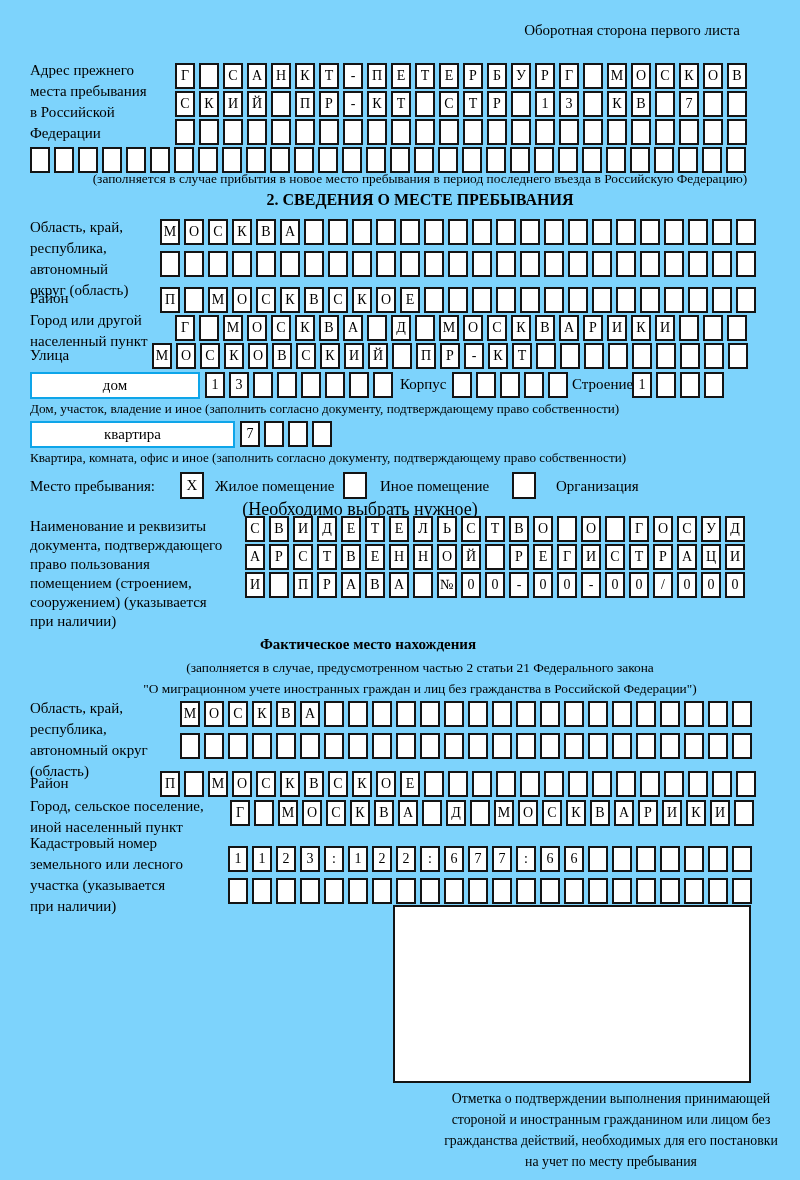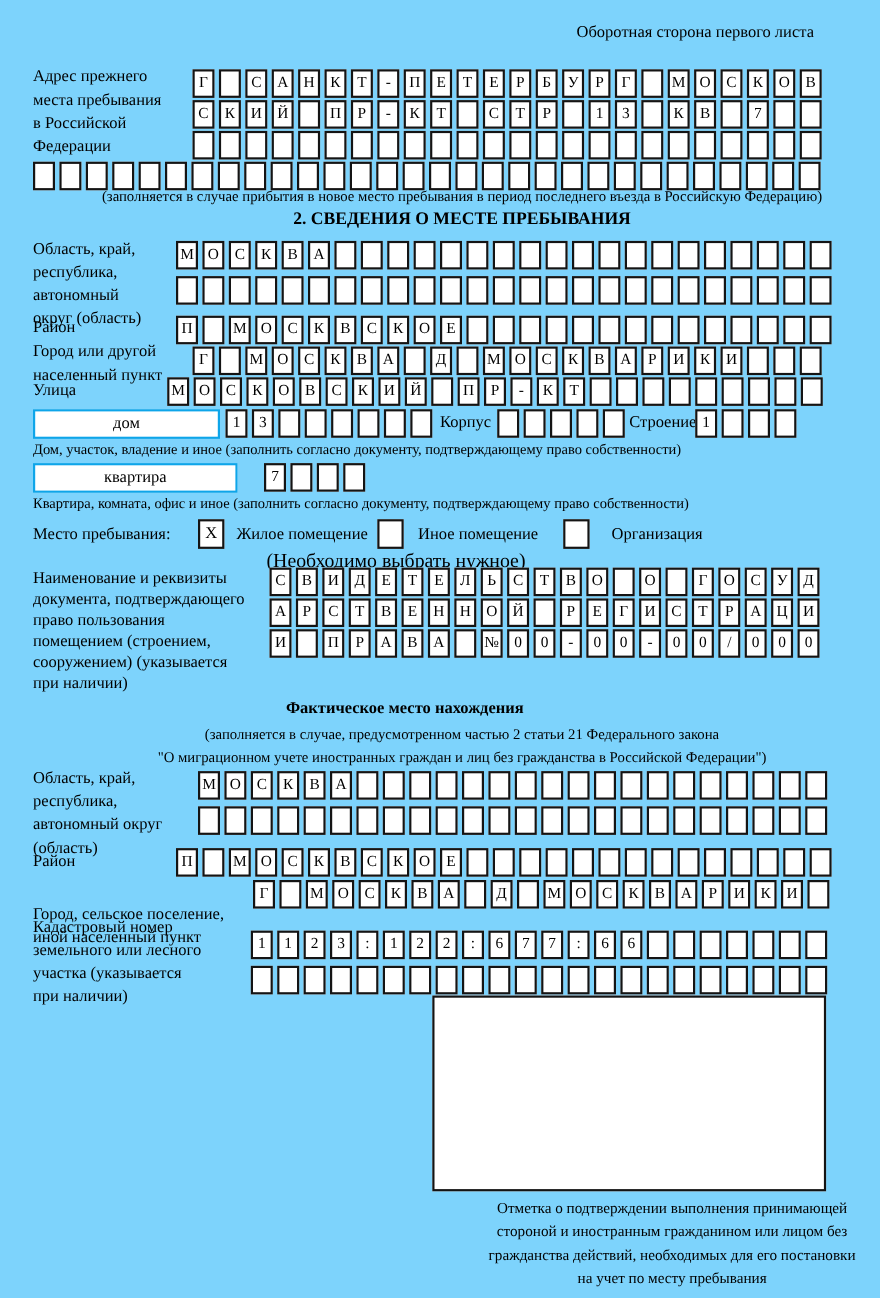--- a/index.html
+++ b/index.html
@@ -47,21 +47,21 @@
   .lbl-street{left:30px;top:345px;}
   .r-street{left:152px;top:343px;}
 
   .box-house{left:30px;top:372px;width:170px;}
   .r-house{left:205px;top:372px;}
   .lbl-korpus{left:400px;top:376px;font-size:15px;}
   .r-korpus{left:452px;top:372px;}
   .lbl-stroenie{left:572px;top:376px;font-size:15px;}
   .r-stroenie{left:632px;top:372px;}
   .cap1{left:30px;top:401px;}
-  .box-apt{left:30px;top:421px;width:186px;}
+  .box-apt{left:30px;top:421px;width:205px;}
   .r-apt{left:240px;top:421px;}
   .cap2{left:30px;top:450px;}
 
   .lbl-stay{left:30px;top:476px;}
   .cb1{left:180px;top:472px;}
   .lbl-opt1{left:215px;top:476px;}
   .cb2{left:343px;top:472px;}
   .lbl-opt2{left:380px;top:476px;}
   .cb3{left:512px;top:472px;}
   .lbl-opt3{left:556px;top:476px;}
@@ -74,21 +74,21 @@
 
   .hdr3{left:0;width:696px;top:636px;font-size:15px;}
   .note4a{left:0;width:800px;top:660px;font-size:13.4px;}
   .note4b{left:0;width:800px;top:681px;font-size:13.4px;}
 
   .lbl-reg3{left:30px;top:698px;width:150px;}
   .r-reg3a{left:180px;top:701px;}
   .r-reg3b{left:180px;top:733px;}
   .lbl-rayon3{left:30px;top:773px;}
   .r-rayon3{left:160px;top:771px;}
-  .lbl-city3{left:30px;top:796px;width:200px;margin-top:25px;}
+  .lbl-city3{left:30px;top:796px;width:200px;}
   .r-city3{left:230px;top:800px;}
   .lbl-kad{left:30px;top:833px;width:190px;}
   .r-kad1{left:228px;top:846px;}
   .r-kad2{left:228px;top:878px;}
 
   .stampbox{left:393px;top:905px;width:358px;height:178px;border:2px solid #141414;box-sizing:border-box;background:#fff;}
   .stampcap{left:396px;top:1088px;width:390px;font-size:13.8px;line-height:21px;}
 </style>
 </head>
 <body>

